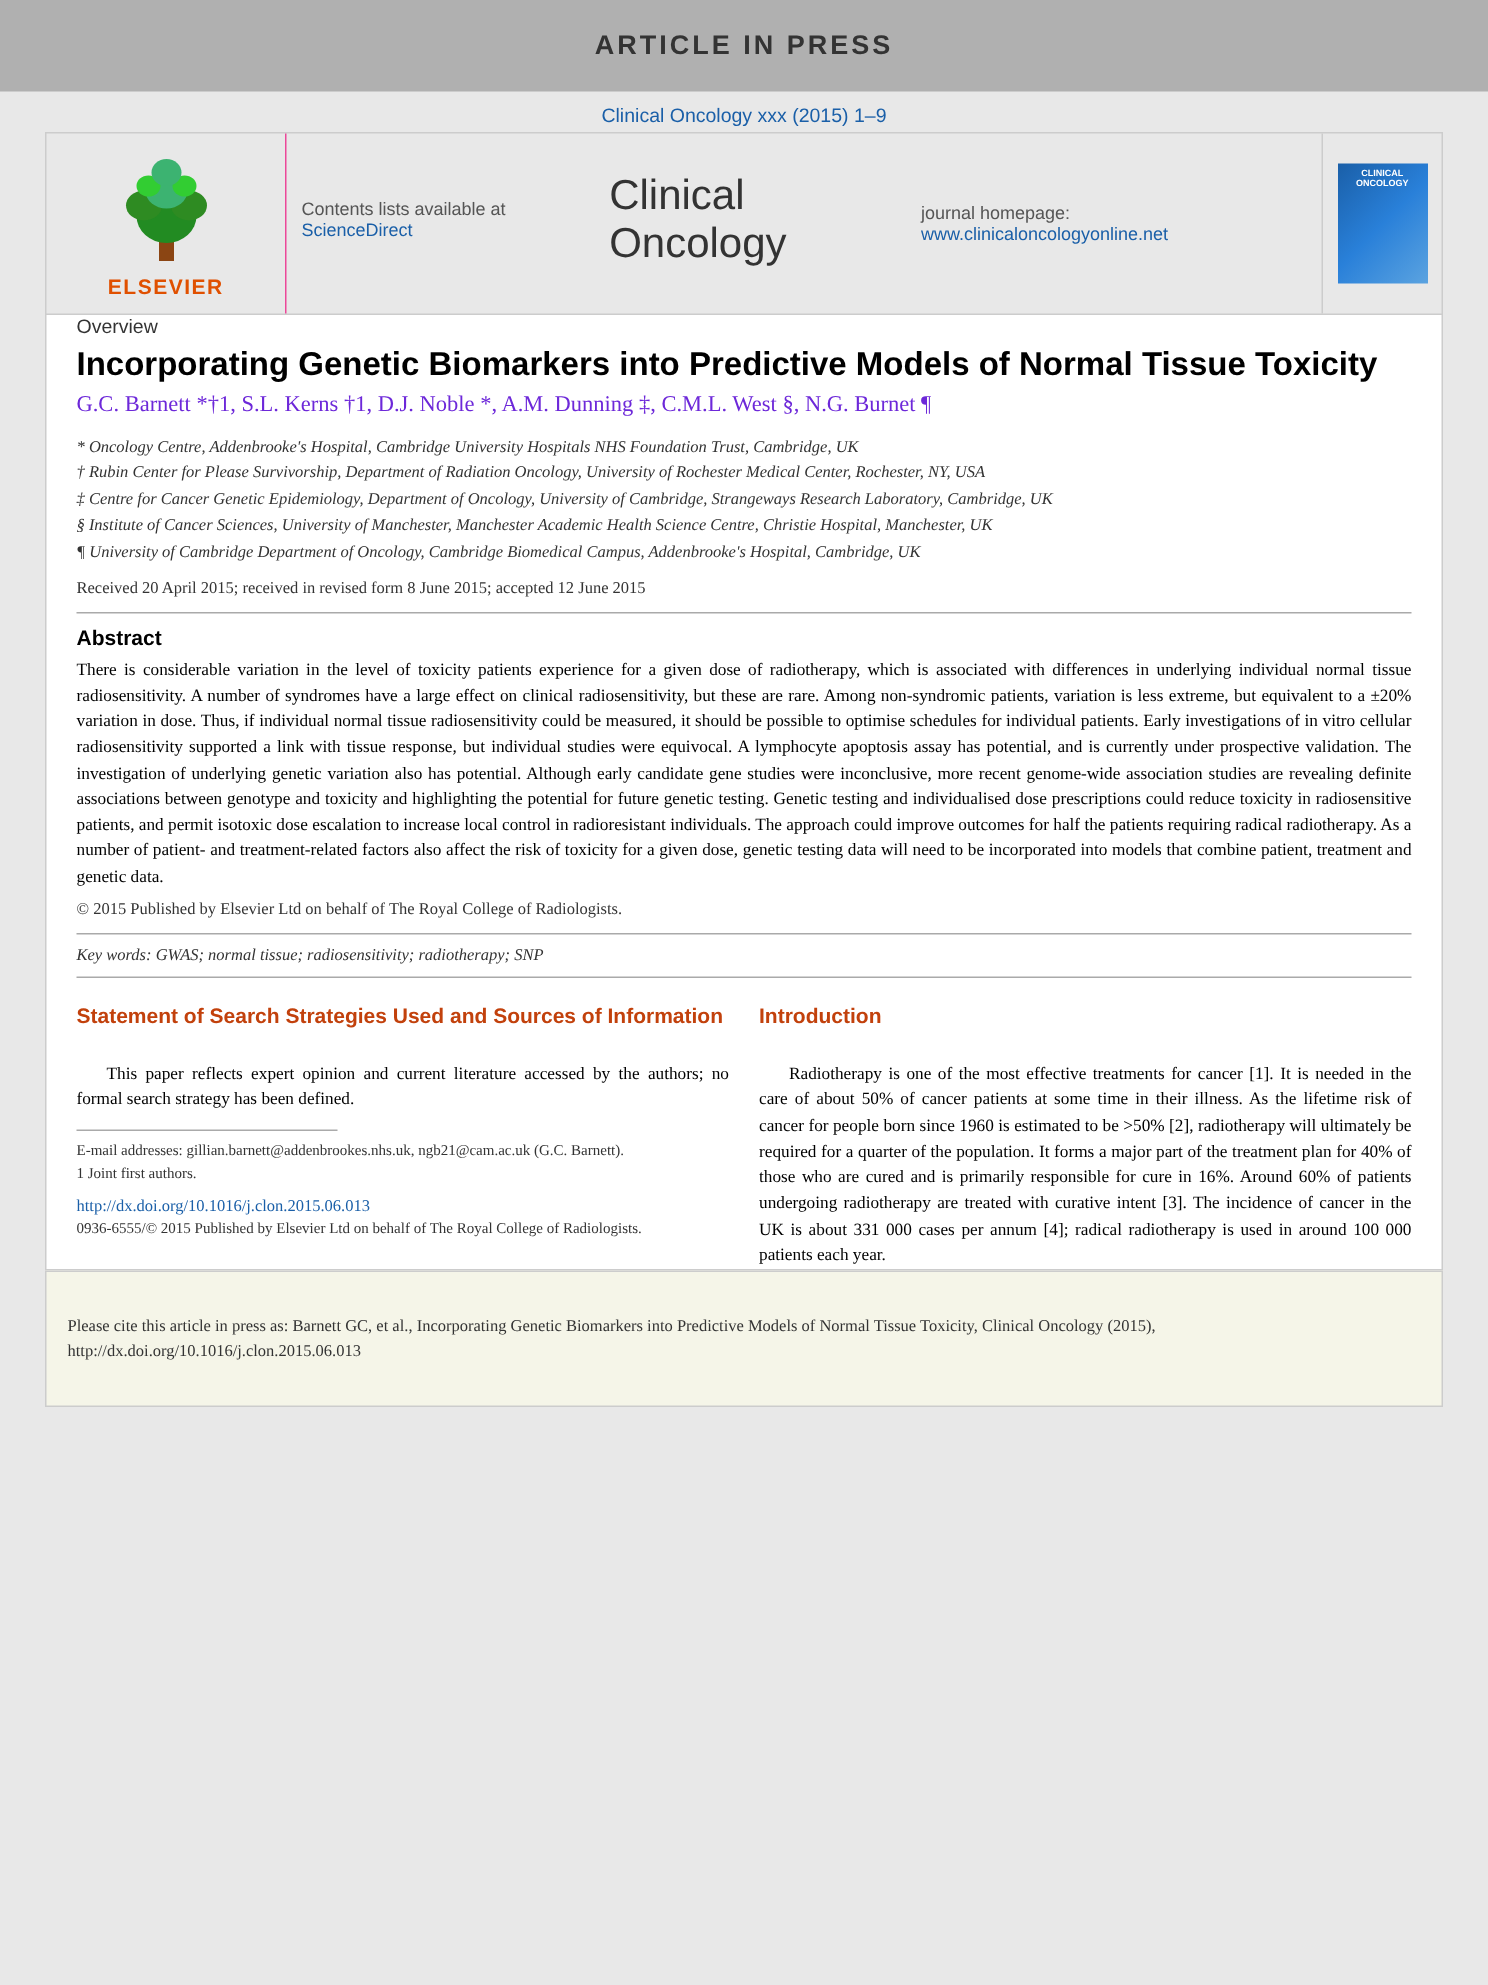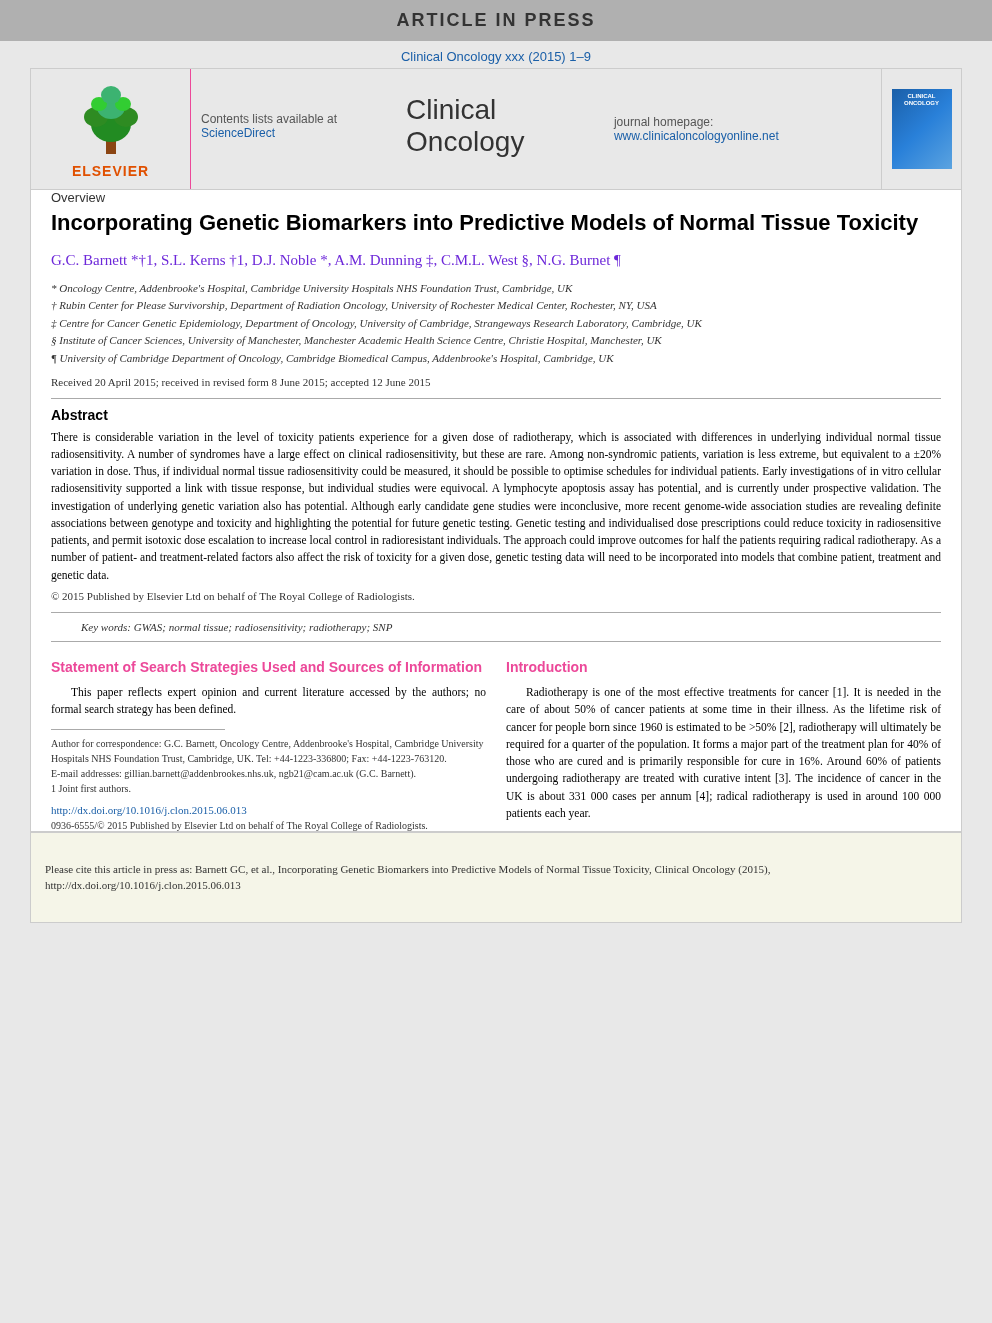--- a/index.html
+++ b/index.html
@@ -5,21 +5,21 @@
     * { margin: 0; padding: 0; box-sizing: border-box; }
     body {
       font-family: Times New Roman, serif;
       background: #e8e8e8;
       width: 992px;
       min-height: 1323px;
     }
     .article-in-press-bar {
       background: #b0b0b0;
       text-align: center;
-      padding: 10px 0;
+      padding: 20px 0;
       font-family: Arial, sans-serif;
       font-size: 18px;
       font-weight: bold;
       letter-spacing: 2px;
       color: #333;
       text-transform: uppercase;
     }
     .journal-ref {
       text-align: center;
       padding: 8px 0 4px 0;
@@ -130,21 +130,20 @@
       font-size: 13px;
       color: #333;
       margin-bottom: 4px;
     }
     .article-title {
       font-family: Arial, sans-serif;
       font-size: 22px;
       font-weight: bold;
       color: #000;
       line-height: 1.3;
-      margin-bottom: 10px;
     }
     .authors {
       font-size: 15px;
       color: #6d28d9;
       margin-bottom: 8px;
       line-height: 1.6;
     }
     .affiliations {
       font-size: 11px;
       font-style: italic;
@@ -183,39 +182,38 @@
       color: #333;
       margin-top: 6px;
     }
     .keywords {
       font-size: 11px;
       color: #333;
       margin-top: 8px;
     }
     .keywords em {
       font-style: italic;
-      margin-left: 30px;
     }
     .two-column {
       display: flex;
       gap: 20px;
       margin-top: 16px;
     }
     .col-left {
       flex: 1;
     }
     .col-right {
       flex: 1;
     }
     .section-heading {
       font-family: Arial, sans-serif;
       font-size: 14px;
       font-weight: bold;
-      color: #ec4899;
-      margin-bottom: 8px;
+      color: #c2410c;
+      margin-bottom: 22px;
       line-height: 1.3;
     }
     .body-text {
       font-size: 11.5px;
       line-height: 1.5;
       color: #000;
       text-align: justify;
     }
     .footnote-divider {
       border: none;
@@ -330,21 +328,20 @@
 
   <hr class="divider">
 
   <div class="two-column">
 
     <div class="col-left">
       <div class="section-heading">Statement of Search Strategies Used and Sources of Information</div>
       <div class="body-text indent-para">This paper reflects expert opinion and current literature accessed by the authors; no formal search strategy has been defined.</div>
 
       <hr class="footnote-divider">
-      <div class="footnote-text">Author for correspondence: G.C. Barnett, Oncology Centre, Addenbrooke's Hospital, Cambridge University Hospitals NHS Foundation Trust, Cambridge, UK. Tel: +44-1223-336800; Fax: +44-1223-763120.</div>
       <div class="footnote-text">
         <span>E-mail addresses:</span>
         <a>gillian.barnett@addenbrookes.nhs.uk</a>,
         <a>ngb21@cam.ac.uk</a>
         <span>(G.C. Barnett).</span>
       </div>
       <div class="footnote-text">1 Joint first authors.</div>
 
       <a class="doi-link">http://dx.doi.org/10.1016/j.clon.2015.06.013</a>
       <div class="issn-line">0936-6555/© 2015 Published by Elsevier Ltd on behalf of The Royal College of Radiologists.</div>

